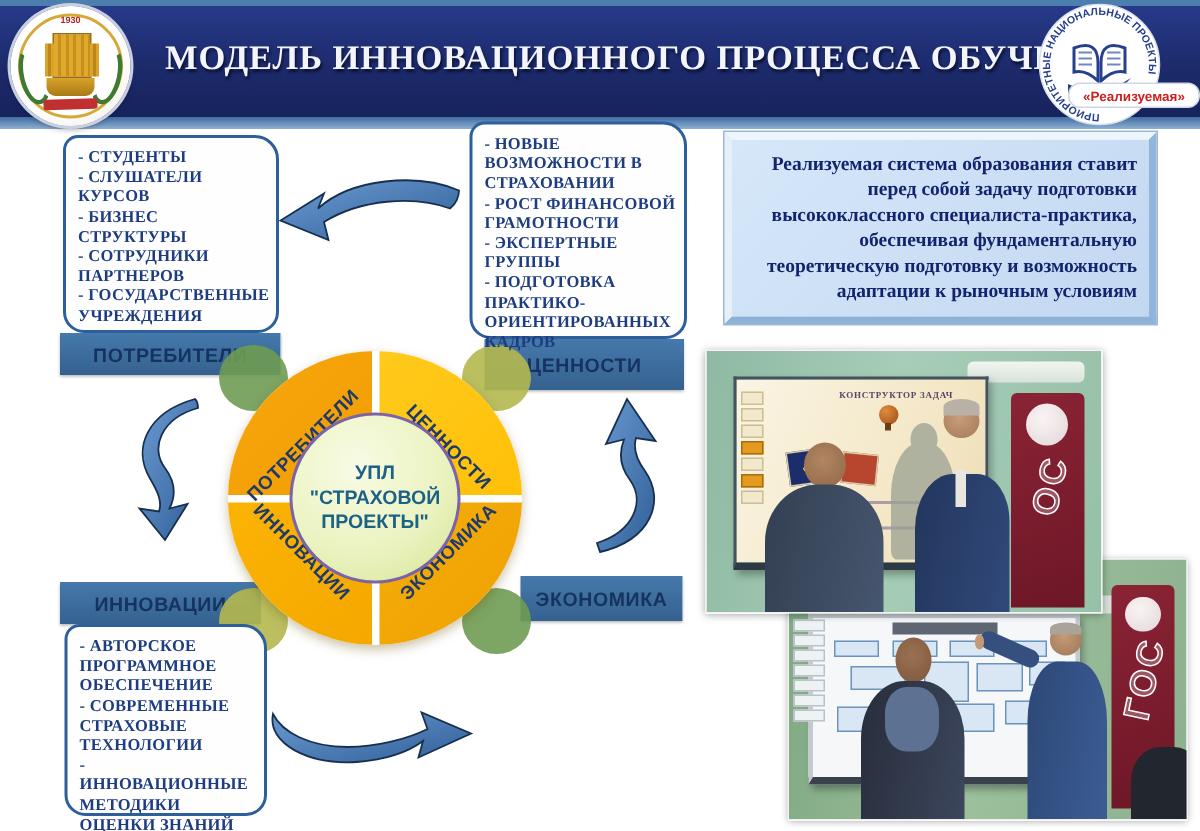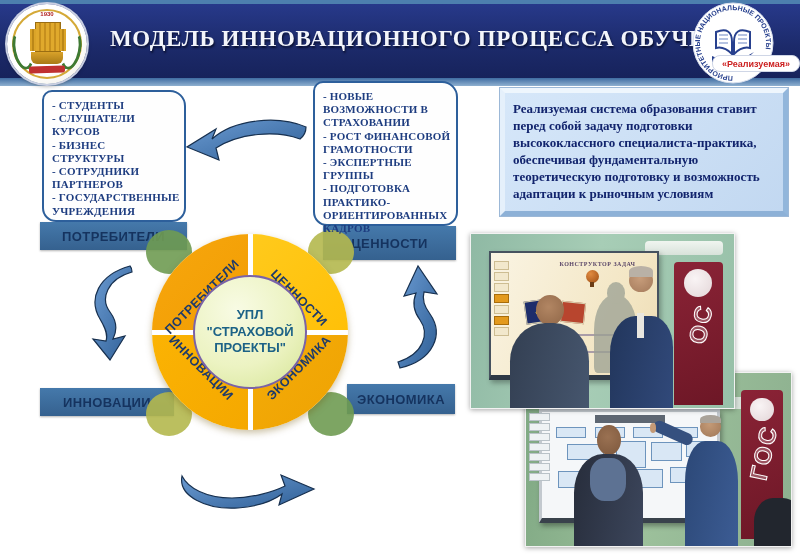--- a/index.html
+++ b/index.html
@@ -90,23 +90,23 @@
          border:2px solid #7a63a8; display:flex; align-items:center; justify-content:center; text-align:center;
          font-family:"Liberation Sans",sans-serif; font-weight:bold; font-size:13px; line-height:1.3;
          color:#1c6286; white-space:pre-line; z-index:5; }
 
   .arrow { position:absolute; z-index:6; }
 
   
   .quote { position:absolute; left:483px; top:88px; width:288px; height:128px;
            background:linear-gradient(135deg,#d6e7f9,#c2d8f1);
            border:5px solid; border-color:#eef6fd #92b6db #8db1d7 #e5f0fb; outline:1px solid #9cb8d7;
-           display:flex; align-items:center; justify-content:center; text-align:left;
+           display:flex; align-items:center; justify-content:center; text-align:right;
            font-weight:bold; font-size:13px; line-height:1.3; color:#12246d;
-           padding:4px 8px; box-sizing:border-box;margin-left:17px; }
+           padding:4px 8px; box-sizing:border-box; }
 
   
   .photo { position:absolute; overflow:hidden; border:1px solid #f2f2f2; box-shadow:0 1px 5px rgba(0,0,0,.35); }
   .photo1 { left:470px; top:233px; width:263px; height:174px; z-index:5;
             background:linear-gradient(100deg,#8fb9a4 0%,#a7cdb6 45%,#97c0a8 100%); }
   .photo2 { left:525px; top:372px; width:265px; height:173px; z-index:4;
             background:linear-gradient(100deg,#7fa883 0%,#9cc09b 50%,#8db08f 100%); }
   .ac { position:absolute; background:linear-gradient(#f0f5f0,#d8e2da); border-radius:4px; }
   .p1-ac { left:66%; top:4%; width:30%; height:8%; }
   .p1-board { position:absolute; left:7%; top:10%; width:63%; height:70%;
@@ -232,20 +232,23 @@
 
   <div class="listbox box-consumers">- СТУДЕНТЫ
 - СЛУШАТЕЛИ КУРСОВ
 - БИЗНЕС СТРУКТУРЫ
 - СОТРУДНИКИ ПАРТНЕРОВ
 - ГОСУДАРСТВЕННЫЕ УЧРЕЖДЕНИЯ</div>
   <div class="listbox box-values">- НОВЫЕ ВОЗМОЖНОСТИ В СТРАХОВАНИИ
 - РОСТ ФИНАНСОВОЙ ГРАМОТНОСТИ
 - ЭКСПЕРТНЫЕ ГРУППЫ
 - ПОДГОТОВКА ПРАКТИКО-ОРИЕНТИРОВАННЫХ КАДРОВ</div>
+  <div class="listbox box-innovations">- АВТОРСКОЕ ПРОГРАММНОЕ ОБЕСПЕЧЕНИЕ
+- СОВРЕМЕННЫЕ СТРАХОВЫЕ ТЕХНОЛОГИИ
+- ИННОВАЦИОННЫЕ МЕТОДИКИ ОЦЕНКИ ЗНАНИЙ</div>
 
   <div class="wheel">
     <div class="q1"></div>
     <div class="q2"></div>
     <div class="q3"></div>
     <div class="q4"></div>
     <div class="wlabel wl1">ПОТРЕБИТЕЛИ</div>
     <div class="wlabel wl2">ЦЕННОСТИ</div>
     <div class="wlabel wl3">ИННОВАЦИИ</div>
     <div class="wlabel wl4">ЭКОНОМИКА</div>

